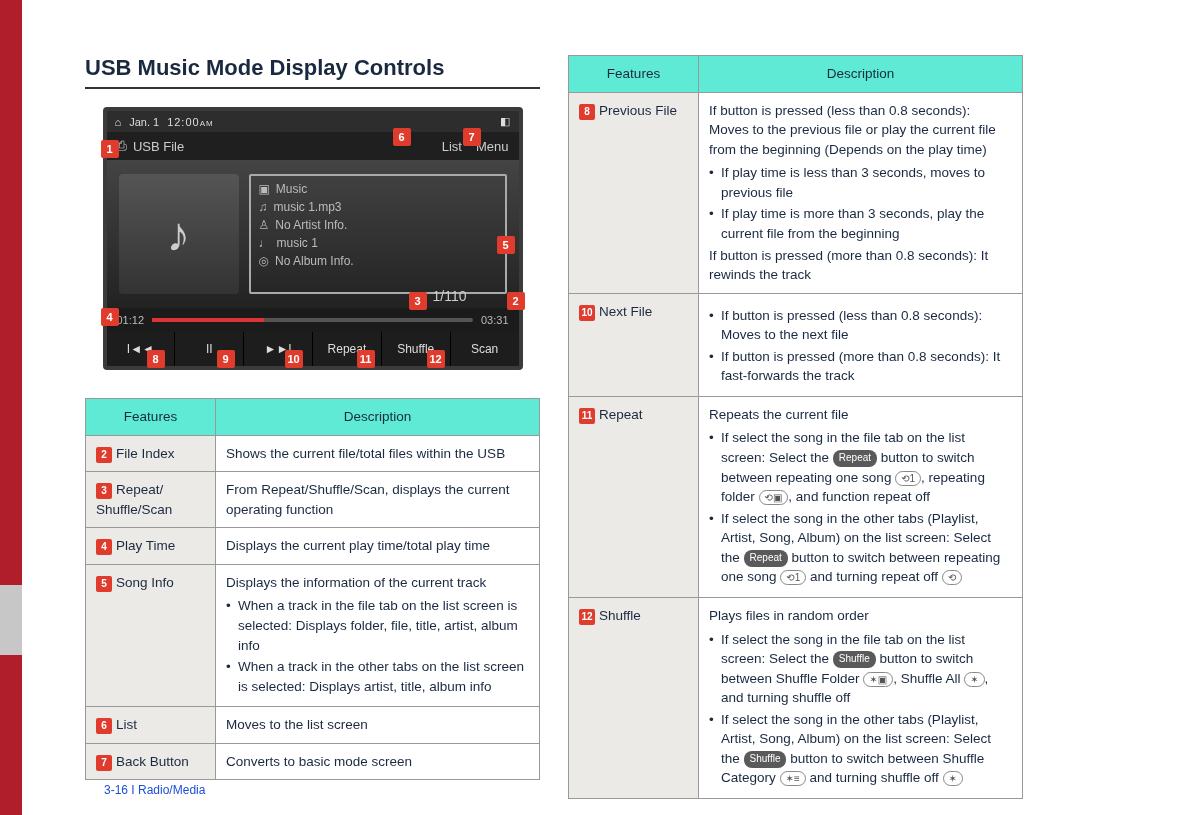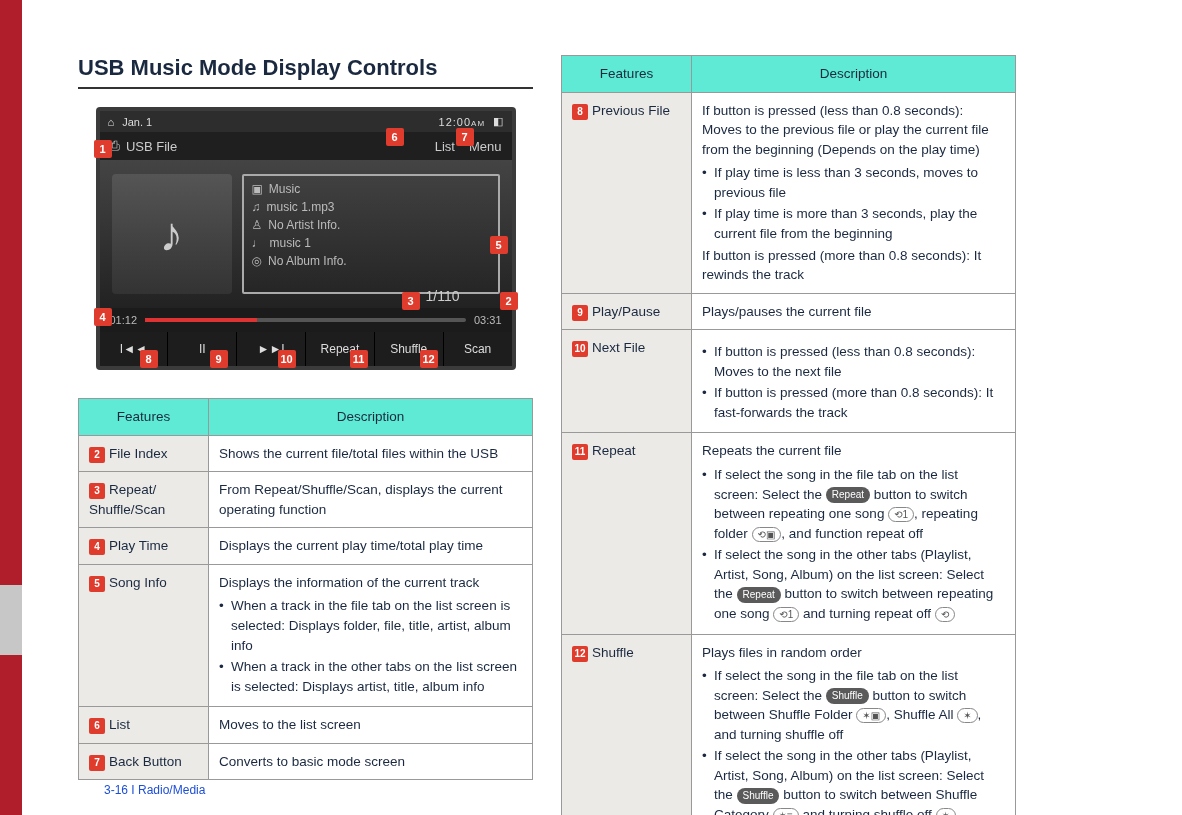--- a/index.html
+++ b/index.html
@@ -13,21 +13,21 @@
   }
   .red-spine {
     position: absolute;
     left: 0; top: 0;
     width: 22px;
     height: 100%;
     background: #b01e2b;
   }
   .page {
     position: absolute;
-    left: 8px;
+    left: 15px;
     width: 1028px;
     height: 100%;
     padding: 55px 20px 20px 70px;
     display: flex;
     gap: 28px;
   }
   .col { flex: 1 1 50%; }
   .section-title {
     font-size: 22px;
     font-weight: bold;
@@ -46,21 +46,21 @@
   }
   .ss-status {
     display:flex;
     align-items:center;
     gap:8px;
     color:#ddd;
     font-size:11px;
     padding:4px 8px;
     background:#2d2d2d;
   }
-  .ss-status .center { flex:1; text-align:right; letter-spacing:1px;}
+  .ss-status .center { flex:1; text-align:left; letter-spacing:1px;}
   .ss-titlebar {
     display:flex;
     align-items:center;
     justify-content:space-between;
     padding:6px 10px;
     background:#1f1f1f;
     color:#ccc;
     font-size:13px;
     position:relative;
   }
@@ -333,24 +333,20 @@
         <td>
           <span>If button is pressed (less than 0.8 seconds): Moves to the previous file or play the current file from the beginning (Depends on the play time)</span>
           <ul class="bullets">
             <li>If play time is less than 3 seconds, moves to previous file</li>
             <li>If play time is more than 3 seconds, play the current file from the beginning</li>
           </ul>
           <span>If button is pressed (more than 0.8 seconds): It rewinds the track</span>
         </td>
       </tr>
       <tr>
-        <td class="feat"><span class="num">9</span><span>Play/Pause</span></td>
-        <td>Plays/pauses the current file</td>
-      </tr>
-      <tr>
         <td class="feat"><span class="num">10</span><span>Next File</span></td>
         <td>
           <ul class="bullets">
             <li>If button is pressed (less than 0.8 seconds): Moves to the next file</li>
             <li>If button is pressed (more than 0.8 seconds): It fast-forwards the track</li>
           </ul>
         </td>
       </tr>
       <tr>
         <td class="feat"><span class="num">11</span><span>Repeat</span></td>

